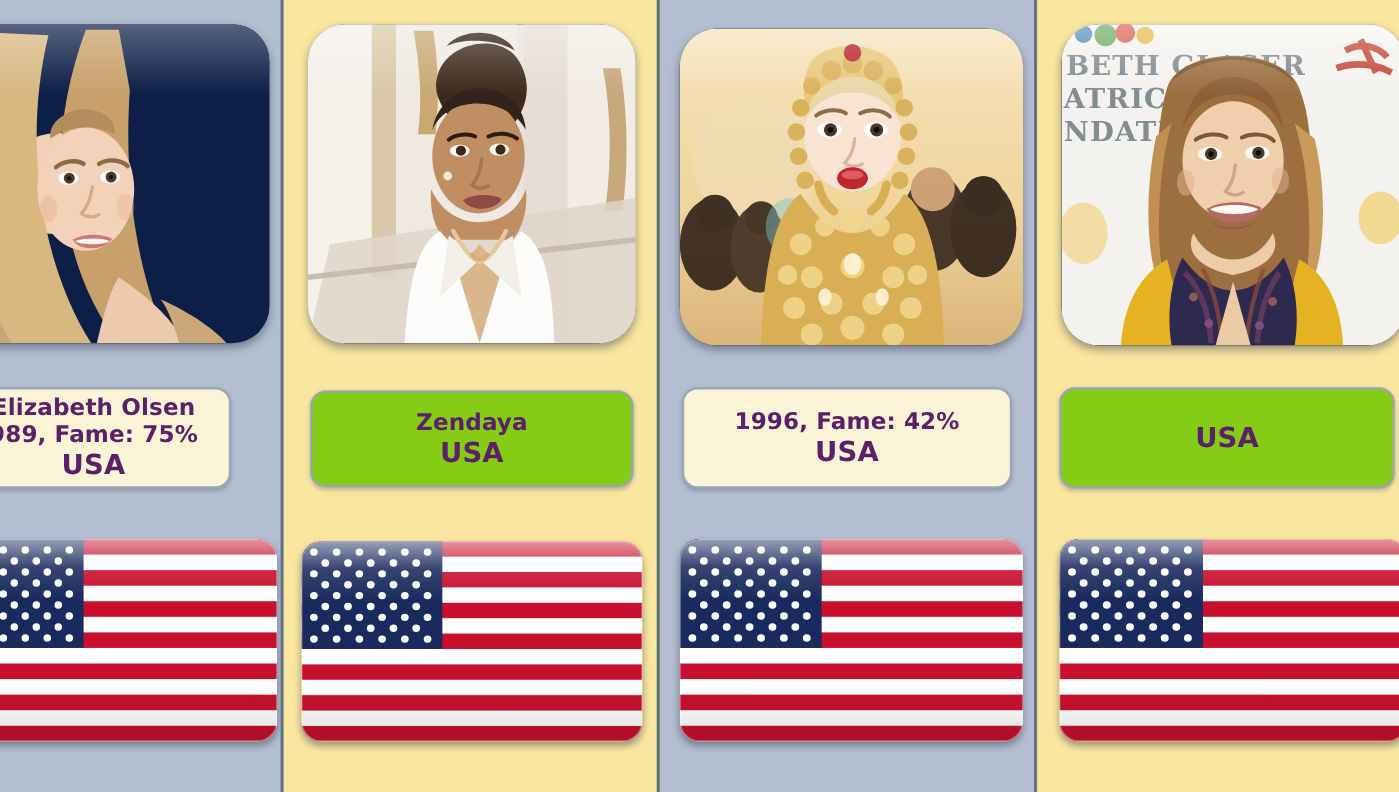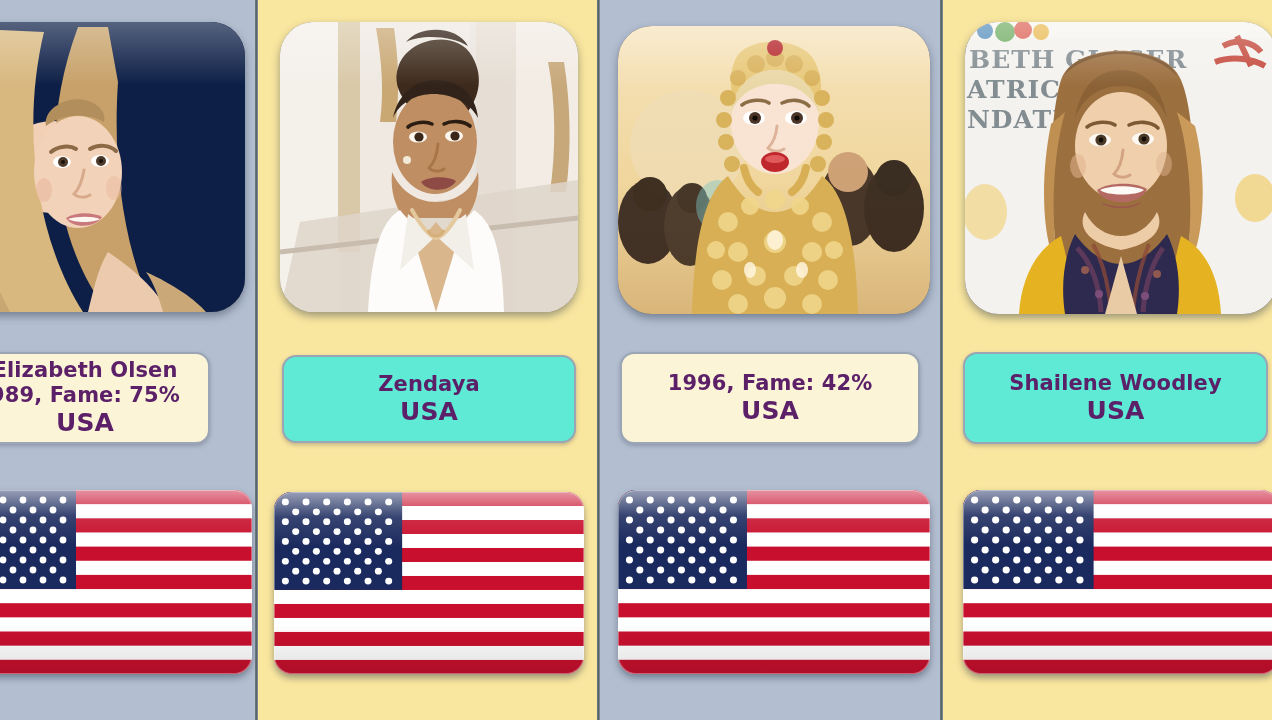--- a/index.html
+++ b/index.html
@@ -46,21 +46,21 @@
     border:2px solid #9aa6b5;
     display:flex;flex-direction:column;
     align-items:center;justify-content:center;
     text-align:center;
     color:#5b2068;
     letter-spacing:.1px;
     line-height:1.18;
     box-shadow:0 2px 4px rgba(60,60,80,.30);
   }
   .namecard.cream{background:#fcf4d7;}
-  .namecard.green{background:#5eead4;}
+  .namecard.green{background:#84cc16;}
   .namecard .nm{font-size:21px;font-weight:bold;white-space:nowrap;}
   .namecard .yr{font-size:21px;font-weight:bold;white-space:nowrap;}
   .namecard .ct{font-size:25px;font-weight:bold;white-space:nowrap;}
 
   
   .flag{
     position:absolute;
     border-radius:18px;
     overflow:hidden;
     box-shadow:0 4px 7px rgba(40,50,70,.45);
@@ -529,21 +529,20 @@
             <circle cx="134" cy="272" r="4" fill="#9a5b8a"></circle>
               <circle cx="180" cy="274" r="4" fill="#9a5b8a"></circle>
           </g>
           <path d="M156,234 L140,292 L172,292 Z" fill="#e9cba6"></path>
         </svg>
       </div>
       <div class="photogloss"></div>
     </div>
 
     <div class="namecard green" style="left:20px;top:352px;width:305px;height:92px;">
-      <div class="nm">Shailene Woodley</div>
       <div class="ct">USA</div>
     </div>
 
     <div class="flag" style="left:20px;top:490px;width:316px;height:184px;">
       <svg viewBox="0 0 300 184" preserveAspectRatio="none">
         <rect width="300" height="184" fill="#ffffff"></rect>
         <g fill="#c8102e">
           <rect y="0" width="300" height="14.15"></rect>
             <rect y="28.3" width="300" height="14.15"></rect>
           <rect y="56.6" width="300" height="14.15"></rect>

